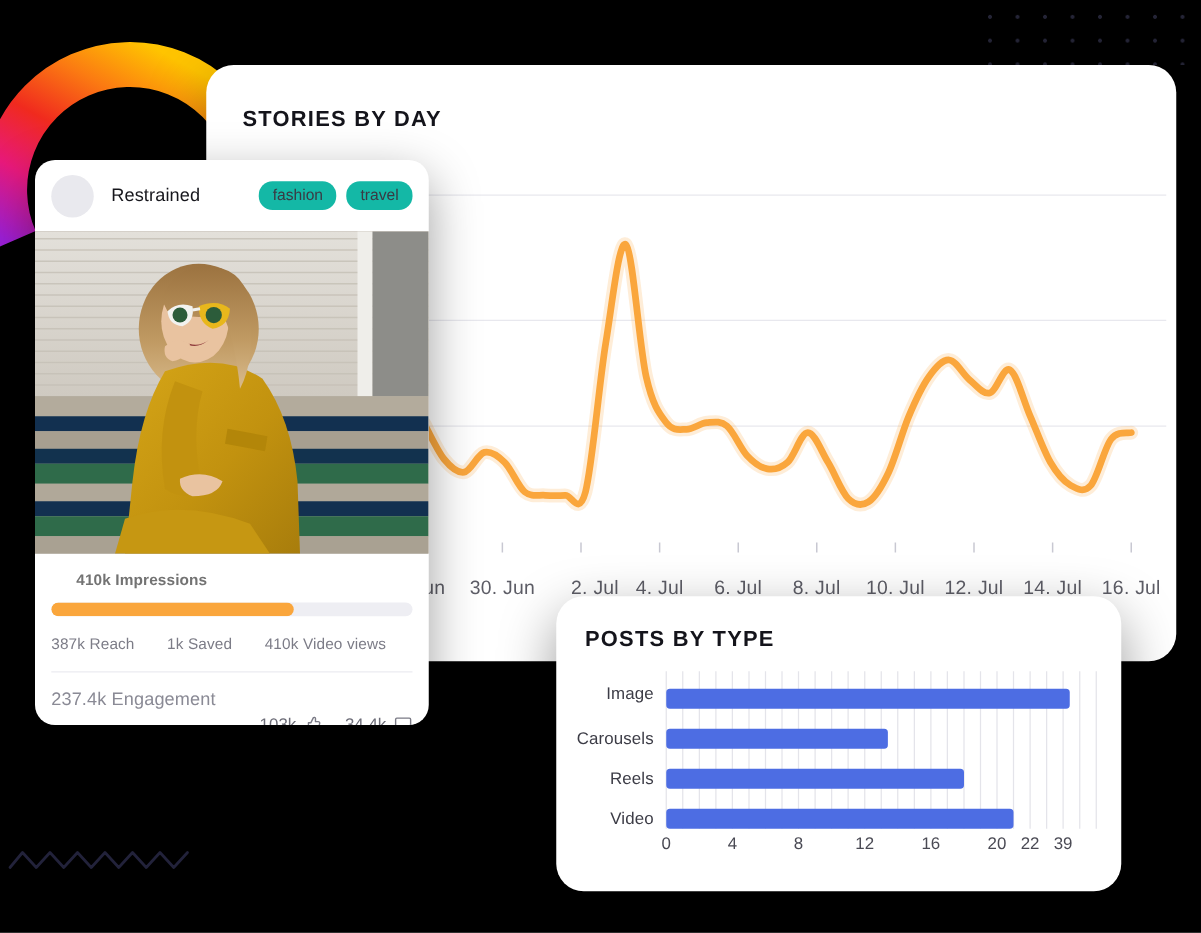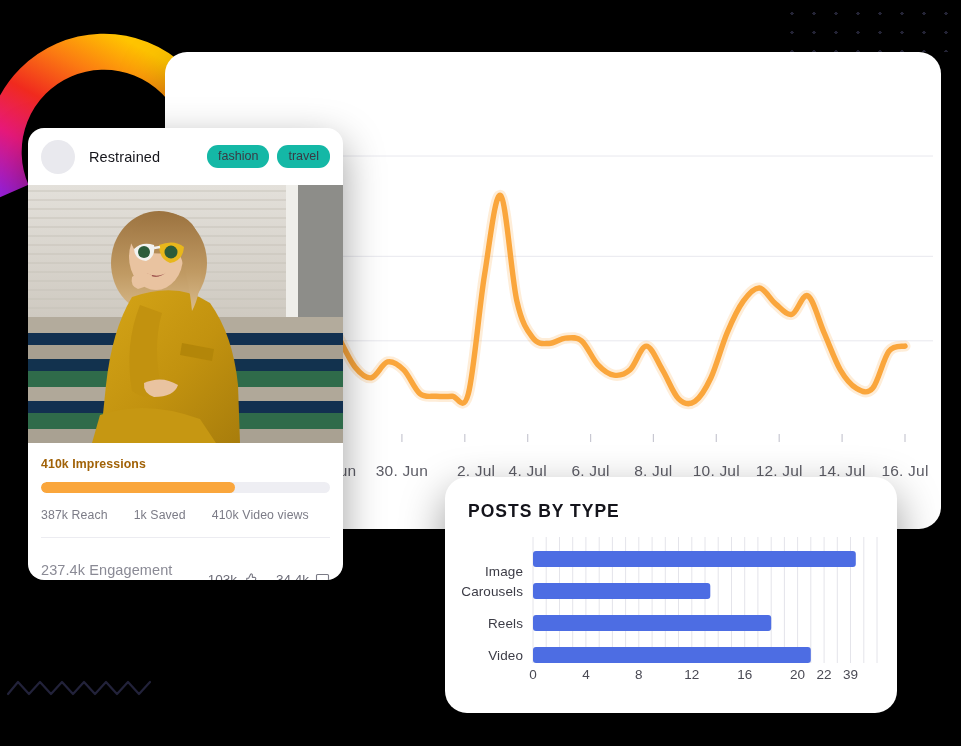--- a/index.html
+++ b/index.html
@@ -150,22 +150,23 @@
     width: 315px;
     height: 258px;
     overflow: hidden;
     background: #b9b2a6;
   }
 
   .post-stats { padding: 14px 13px 0 13px; }
   .impressions {
     font-size: 12.3px;
     font-weight: bold;
-    color: #a16207;
+    color: #737373;
     letter-spacing: 0.1px;
+    margin-left: 20px;
   }
   .bar-track {
     margin-top: 11px;
     height: 11px;
     border-radius: 6px;
     background: #eeeef3;
     overflow: hidden;
   }
   .bar-fill {
     height: 100%;
@@ -180,21 +181,20 @@
     color: #7c7c87;
     letter-spacing: 0.1px;
   }
   .divider {
     margin: 15px 0 0 0;
     height: 1px;
     background: #ececf1;
   }
   .engagement-row {
     display: flex;
-    align-items: center;
     padding: 14px 0 0 0;
   }
   .engagement-label {
     font-size: 14.5px;
     color: #8a8a95;
     letter-spacing: 0.1px;
   }
   .eng-metrics {
     margin-left: auto;
     display: flex;
@@ -265,20 +265,21 @@
 
   <div class="dot-grid"></div>
 
   <div class="wave-wrap">
     <svg width="150" height="22" viewBox="0 0 150 22">
       <path d="M 2 18 L 12 6 L 23 18 L 34 6 L 45 18 L 56 6 L 67 18 L 78 6 L 89 18 L 100 6 L 111 18 L 122 6 L 133 18 L 144 6" fill="none" stroke="#22223a" stroke-width="2.2" stroke-linejoin="round" stroke-linecap="round"></path>
     </svg>
   </div>
 
   <div class="stories-card">
+    <div class="card-title stories-title">STORIES BY DAY</div>
 
     <div class="chart-area">
       <svg width="776" height="312" viewBox="0 0 776 312" id="line-svg">
 
         <g id="line-grid">
             <line x1="8" x2="768" y1="8.0" y2="8.0" stroke="#e8e8ee" stroke-width="1"></line>
             <line x1="8" x2="768" y1="108.3" y2="108.3" stroke="#e8e8ee" stroke-width="1"></line>
             <line x1="8" x2="768" y1="192.8" y2="192.8" stroke="#e8e8ee" stroke-width="1"></line>
           </g>
 
@@ -477,21 +478,21 @@
             <line x1="432.0" x2="432.0" y1="2" y2="128" stroke="#e4e4ea" stroke-width="1"></line>
           </g>
         <g id="bar-rects">
             <rect x="88" y="16.0" width="322.8" height="16" rx="3" ry="3" fill="#4D6DE3"></rect>
             <rect x="88" y="48.0" width="177.3" height="16" rx="3" ry="3" fill="#4D6DE3"></rect>
             <rect x="88" y="80.0" width="238.2" height="16" rx="3" ry="3" fill="#4D6DE3"></rect>
             <rect x="88" y="112.0" width="277.8" height="16" rx="3" ry="3" fill="#4D6DE3"></rect>
           </g>
       </svg>
       <div id="bar-cat-labels">
-          <div class="bar-row-label" style="top: 36px; right: 374px; text-align: center;">Image</div>
+          <div class="bar-row-label" style="top: 20px; right: 374px; text-align: center;">Image</div>
           <div class="bar-row-label" style="top: 56px; right: 374px;">Carousels</div>
           <div class="bar-row-label" style="top: 88px; right: 374px;">Reels</div>
           <div class="bar-row-label" style="top: 120px; right: 374px;">Video</div>
         </div>
       <div id="bar-x-labels">
           <div class="xlab" style="left: 88px; top: 132px;">0</div>
           <div class="xlab" style="left: 140.9px; top: 132px;">4</div>
           <div class="xlab" style="left: 193.8px; top: 132px;">8</div>
           <div class="xlab" style="left: 246.8px; top: 132px;">12</div>
           <div class="xlab" style="left: 299.7px; top: 132px;">16</div>

